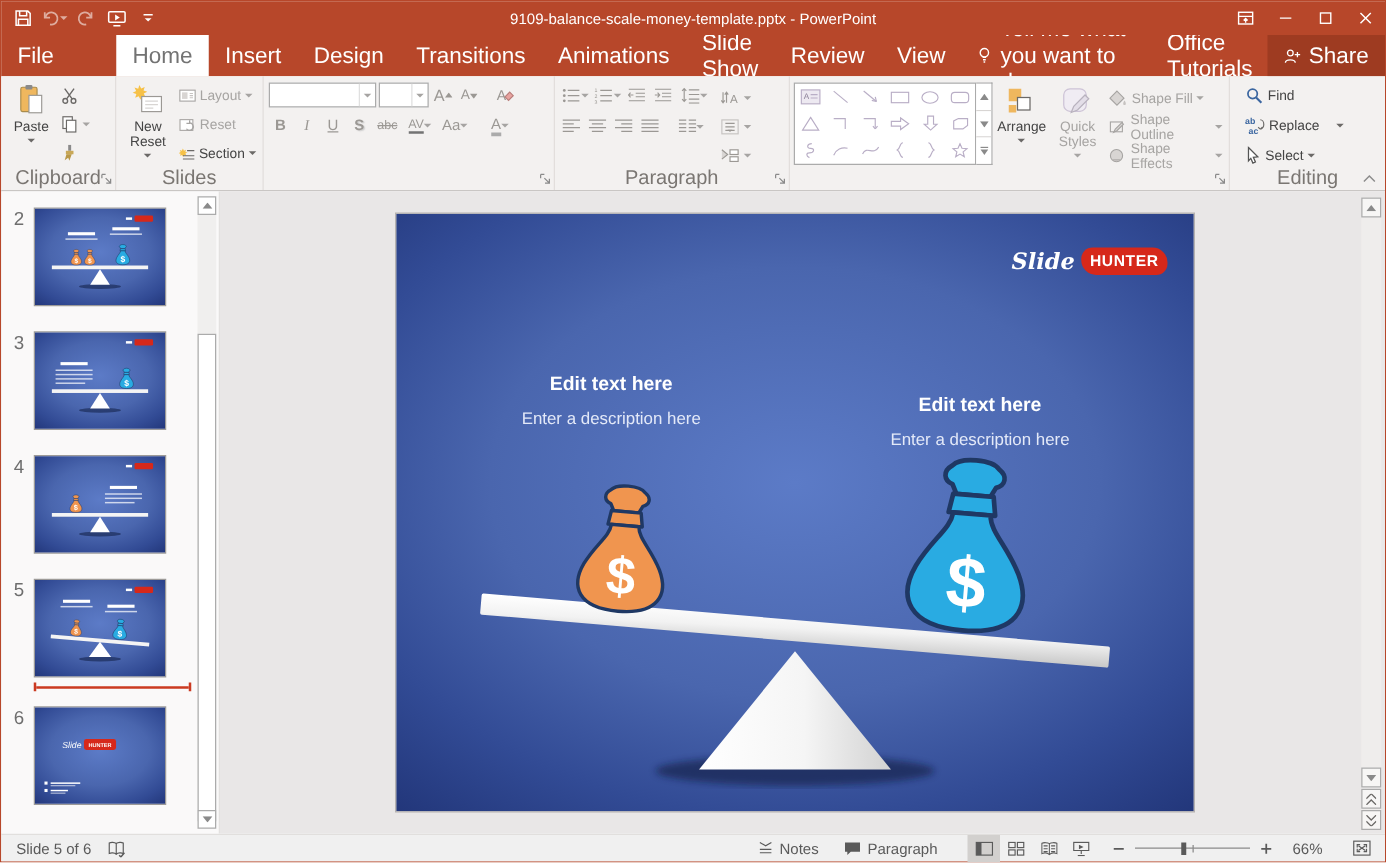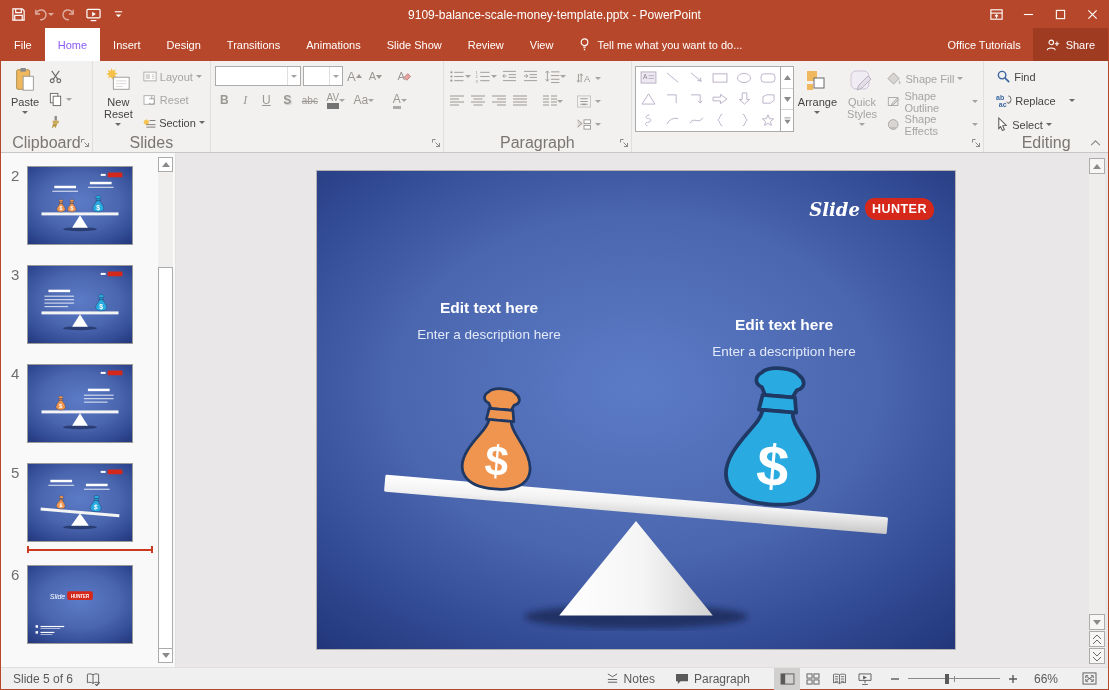--- a/index.html
+++ b/index.html
@@ -11,23 +11,23 @@
   .titlebar{height:27px;background:#B7472A;display:flex;align-items:center;position:relative;color:#fff;flex:0 0 27px;}
   .qat{display:flex;align-items:center;gap:1px;padding-left:5px;}
   .qbtn{width:24px;height:24px;display:flex;align-items:center;justify-content:center;}
   .dim{opacity:.55;}
   .tb-title{position:absolute;left:50%;transform:translateX(-50%);font-size:12px;white-space:nowrap;}
   .winctl{margin-left:auto;display:flex;height:100%;}
   .wbtn{width:32px;height:100%;display:flex;align-items:center;justify-content:center;font-size:13px;color:#fff;}
   .caret{width:0;height:0;border:3px solid transparent;border-top-color:currentColor;display:inline-block;margin-top:3px;}
 
   
-  .tabrow{height:33px;background:#B7472A;display:flex;align-items:stretch;flex:0 0 33px;color:#fff;font-size:11px;}
+  .tabrow{height:33px;background:#B7472A;display:flex;align-items:stretch;flex:0 0 33px;color:#fff;font-size:18px;}
   .tab{padding:0 13px;display:flex;align-items:center;}
-  .tab.sel{background:#fff;color:#8b5cf6;}
+  .tab.sel{background:#fff;color:#737373;margin-left:37px;}
   .tellme{display:flex;align-items:center;gap:6px;padding:0 12px;}
   .rspace{margin-left:auto;display:flex;align-items:stretch;}
   .office{display:flex;align-items:center;padding:0 12px;}
   .share{display:flex;align-items:center;gap:6px;padding:0 13px;background:#9E3B21;}
 
   
   .ribbon{height:92px;flex:0 0 92px;background:#F3F1F0;border-bottom:1px solid #C9C6C4;display:flex;position:relative;font-size:11px;color:#444;}
   .grp{border-right:1px solid #E2DEDC;display:flex;flex-direction:column;padding-top:3px;position:relative;}
   .gbody{flex:1;display:flex;align-items:stretch;padding:0 3px;}
   .glabel{height:17px;font-size:16px;color:#7A7672;text-align:center;line-height:15px;}
@@ -340,21 +340,21 @@
               </svg>
           </div>
         </div>
         <div class="row" style="margin-top:4px">
           <div class="fglyph" style="font-weight:bold">B</div>
           <div class="fglyph" style="font-style:italic;font-family:'Liberation Serif',serif">I</div>
           <div class="fglyph" style="text-decoration:underline">U</div>
           <div class="fglyph" style="text-shadow:1px 1px 1px #ccc;font-weight:bold">S</div>
           <div class="fglyph" style="text-decoration:line-through;font-size:10px;width:22px">abc</div>
           <div class="fglyph" style="width:26px;font-size:10px">
-              <span style="border-bottom:6px solid #737373">AV</span>
+              <span style="border-bottom:2px solid #737373">AV</span>
               <span class="caret disab"></span>
             </div>
           <div class="fglyph" style="width:26px">
               <span>Aa</span>
               <span class="caret disab"></span>
             </div>
           <div class="fglyph" style="margin-left:8px;width:26px">
               <span style="border-bottom:3px solid #ABABAB">A</span>
               <span class="caret disab"></span>
             </div>

